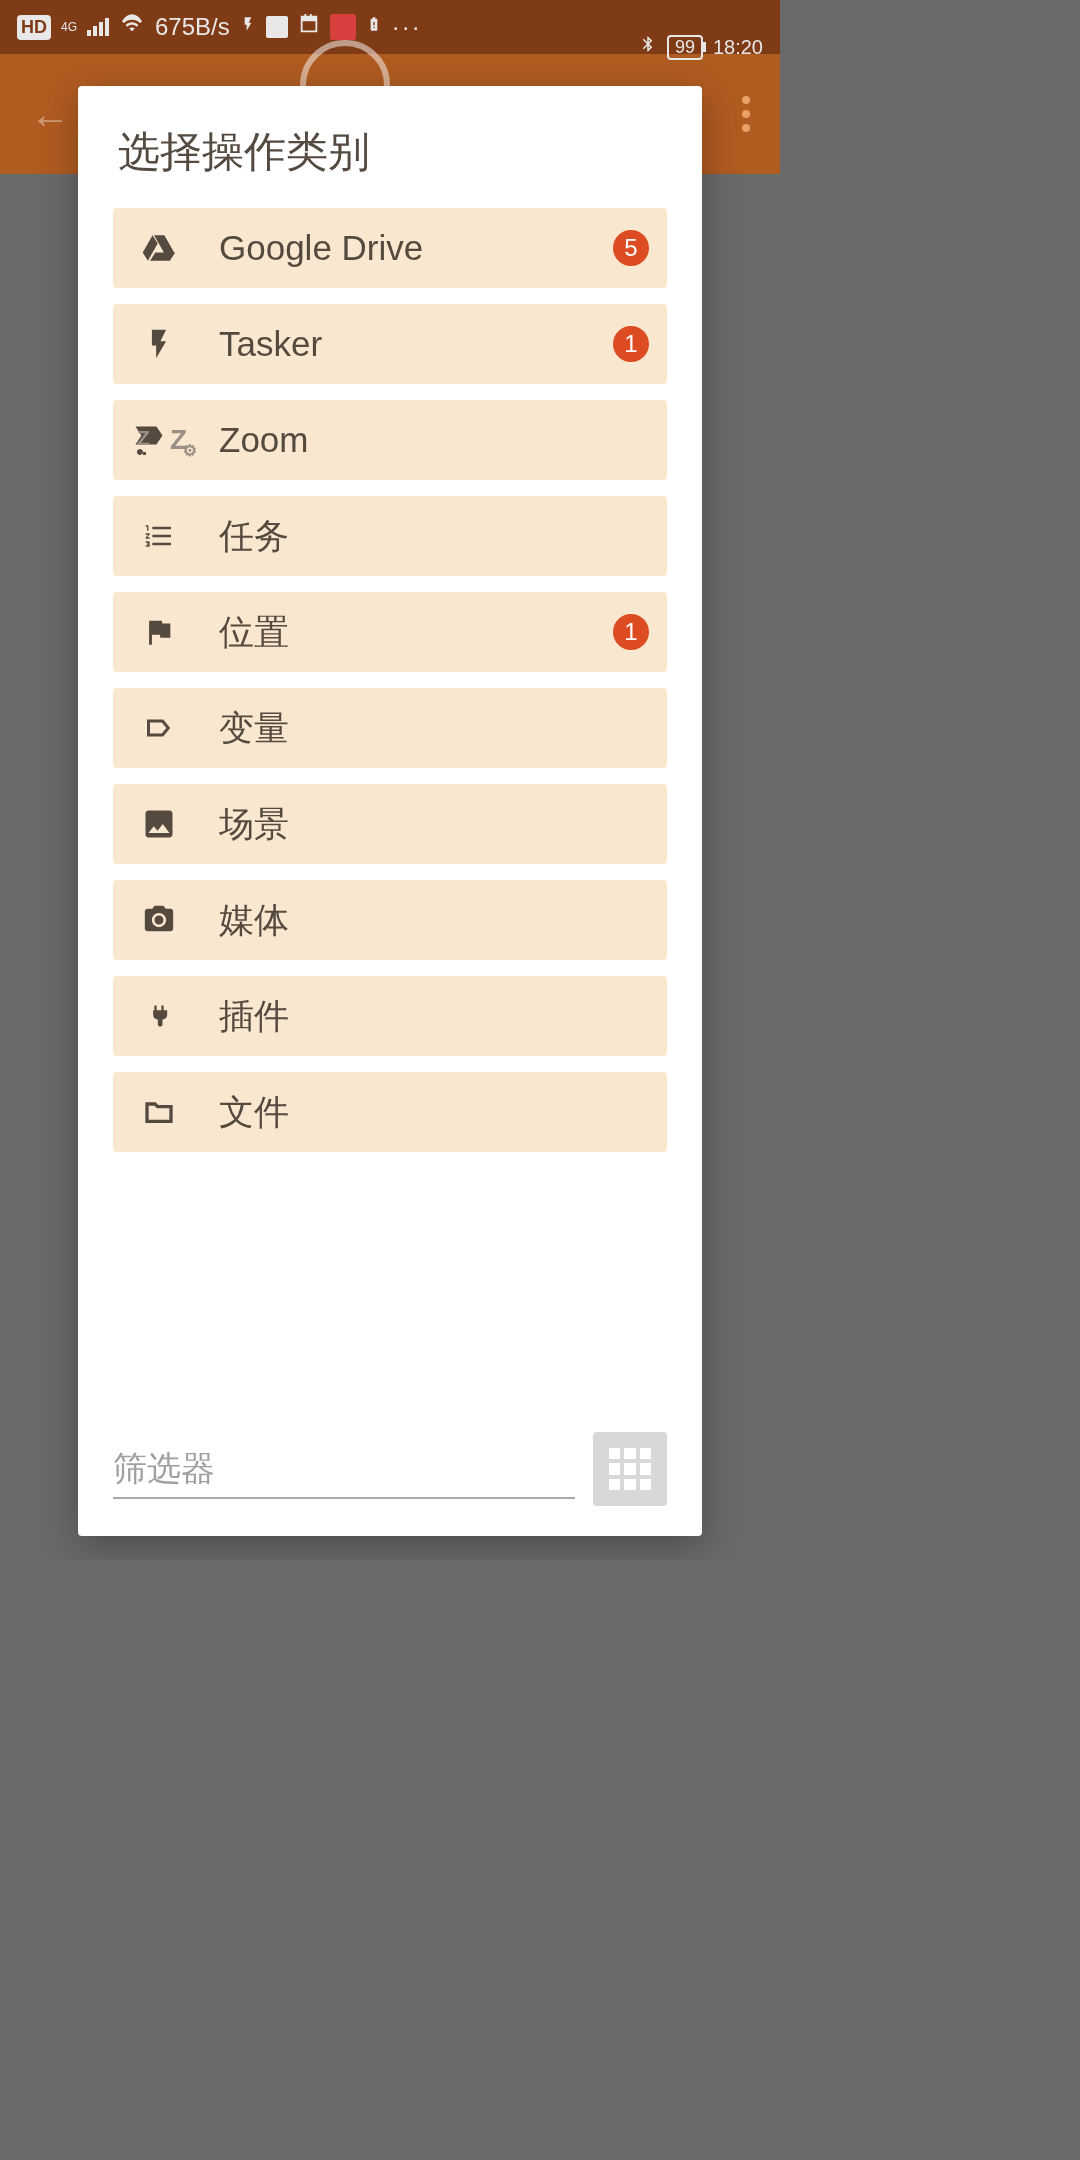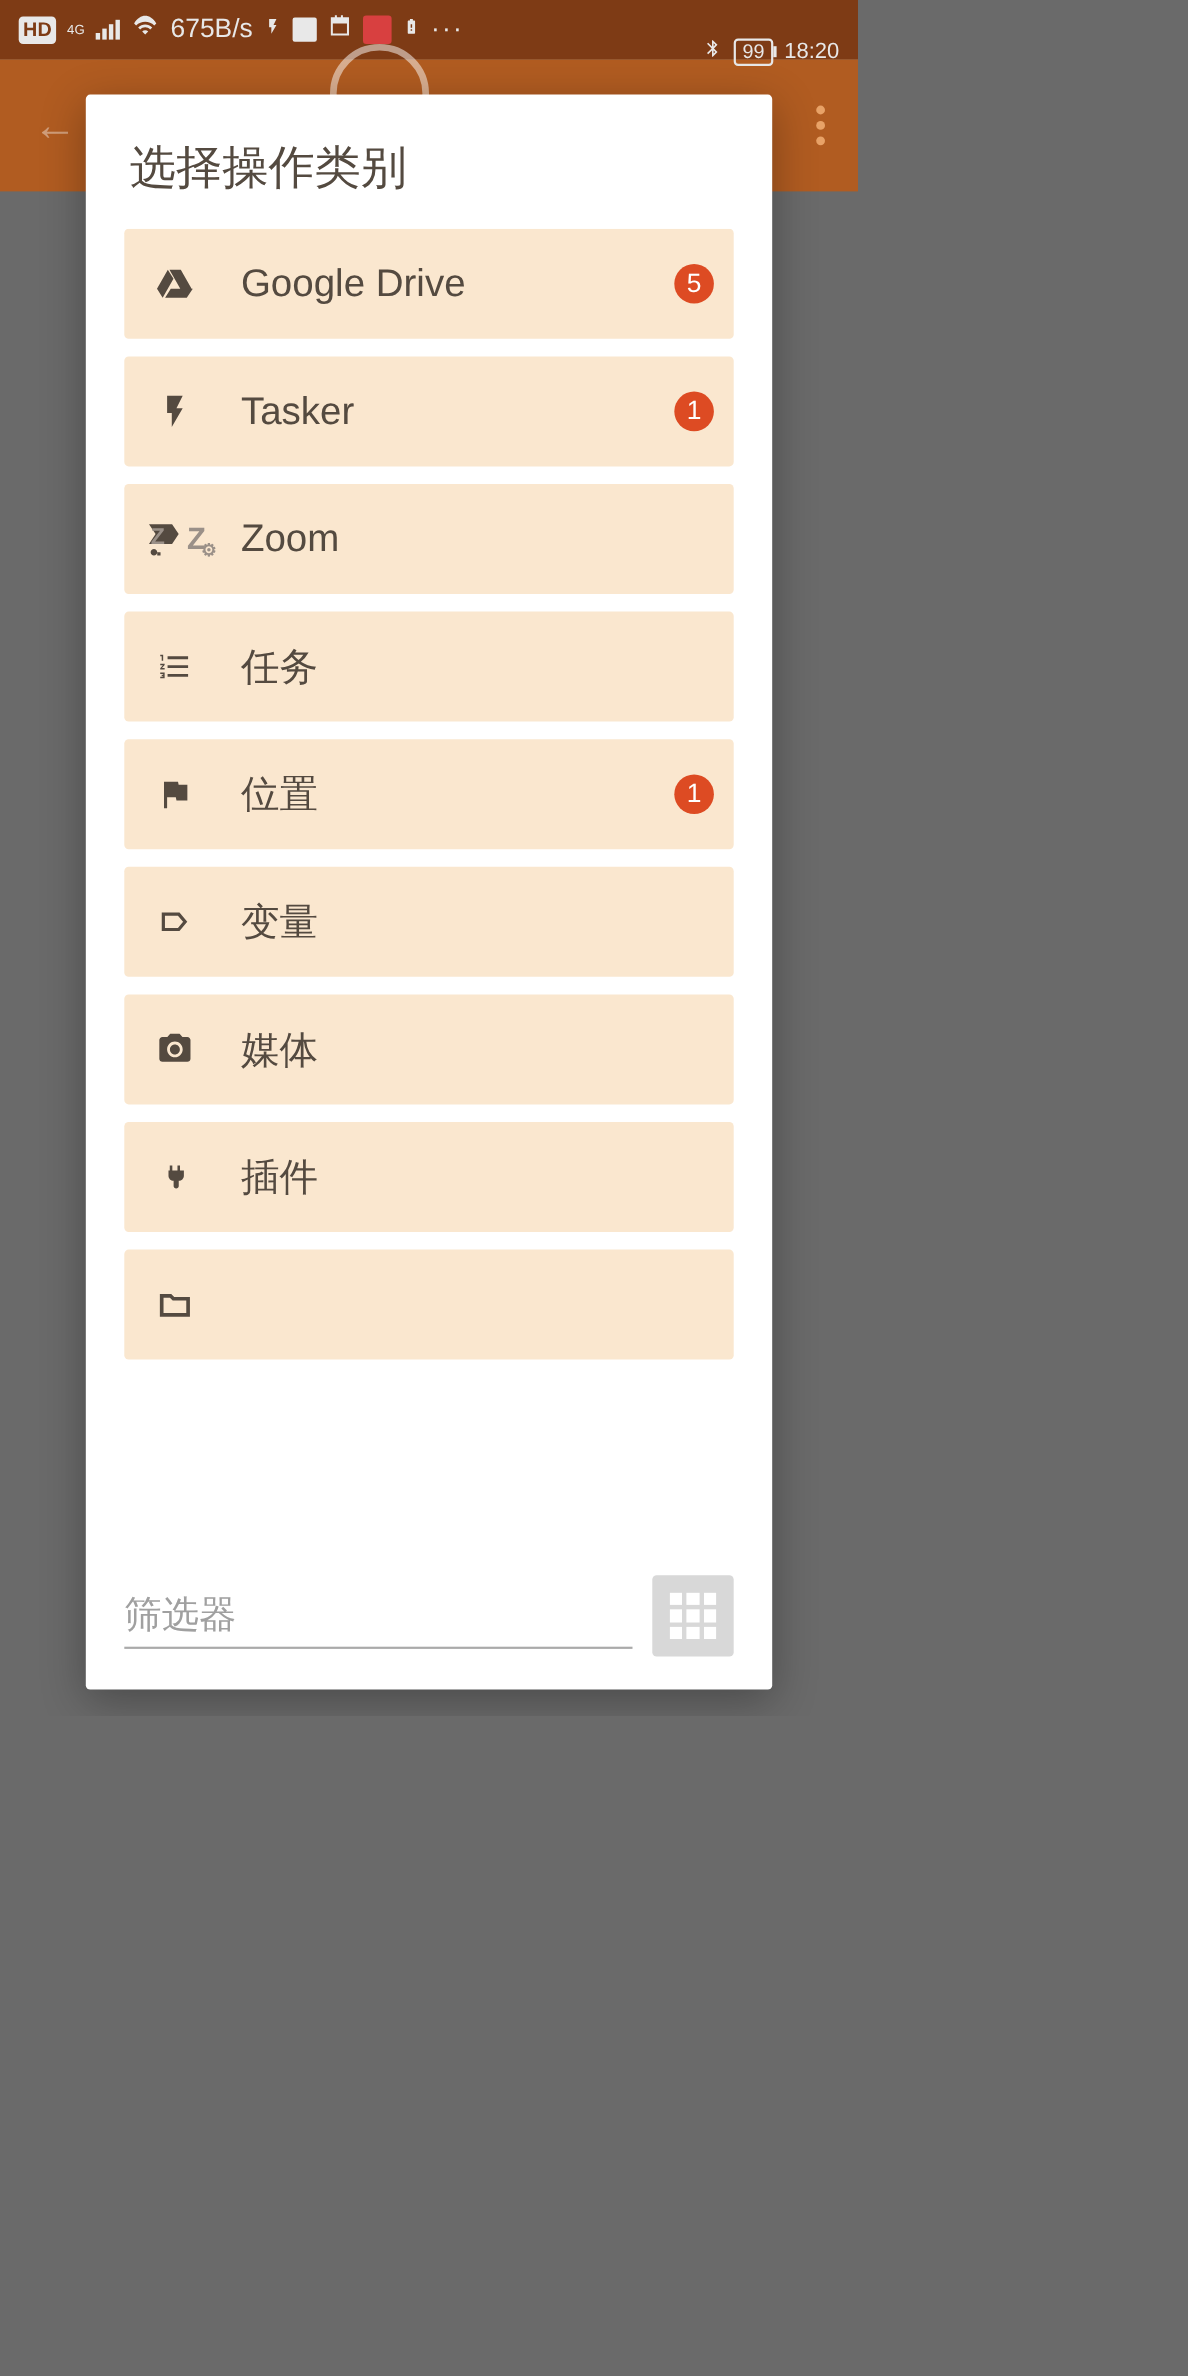--- a/index.html
+++ b/index.html
@@ -98,21 +98,21 @@
       color: #544a40;
       padding: 38px 40px 28px;
       font-weight: 500;
     }
     .list-container {
       flex: 1;
       overflow: hidden;
       padding: 0 35px;
     }
     .list-item {
-      height: 100px;
+      height: 80px;
       background: #fae7cf;
       border-radius: 4px;
       display: flex;
       align-items: center;
       padding: 0 18px;
       margin-bottom: 16px;
     }
     .item-icon {
       width: 56px;
       display: flex;
@@ -293,20 +293,28 @@
     <div class="list-item">
       <span class="item-icon">
         <svg width="38" height="28" viewBox="0 0 24 24">
             <path fill="none" stroke="#544a40" stroke-width="2.5" d="M3 6h12l5 6-5 6H3V6z"></path>
           </svg>
       </span>
       <span class="item-label">变量</span>
     </div>
 
 
+    <div class="list-item">
+      <span class="item-icon">
+        <svg width="36" height="36" viewBox="0 0 24 24">
+            <path d="M21 19V5c0-1.1-.9-2-2-2H5c-1.1 0-2 .9-2 2v14c0 1.1.9 2 2 2h14c1.1 0 2-.9 2-2zM8.5 13.5l2.5 3.01L14.5 12l4.5 6H5l3.5-4.5z"></path>
+          </svg>
+      </span>
+      <span class="item-label">场景</span>
+    </div>
 
     <div class="list-item">
       <span class="item-icon">
         <svg width="38" height="34" viewBox="0 0 24 24">
             <path d="M12 15.2c1.77 0 3.2-1.43 3.2-3.2s-1.43-3.2-3.2-3.2-3.2 1.43-3.2 3.2 1.43 3.2 3.2 3.2zM9 2L7.17 4H4c-1.1 0-2 .9-2 2v12c0 1.1.9 2 2 2h16c1.1 0 2-.9 2-2V6c0-1.1-.9-2-2-2h-3.17L15 2H9zm3 15c-2.76 0-5-2.24-5-5s2.24-5 5-5 5 2.24 5 5-2.24 5-5 5z"></path>
           </svg>
       </span>
       <span class="item-label">媒体</span>
     </div>
 
@@ -318,20 +326,21 @@
       </span>
       <span class="item-label">插件</span>
     </div>
 
     <div class="list-item">
       <span class="item-icon">
         <svg width="38" height="32" viewBox="0 0 24 24">
             <path fill="none" stroke="#544a40" stroke-width="2.5" d="M3 6h6l2 2h10v11H3V6z"></path>
           </svg>
       </span>
+      <span class="item-label">文件</span>
     </div>
 
   </div>
 
   <div class="filter-bar">
     <input class="filter-input" placeholder="筛选器" style="">
     <div class="grid-button">
       <div></div>
         <div></div>
         <div></div>

